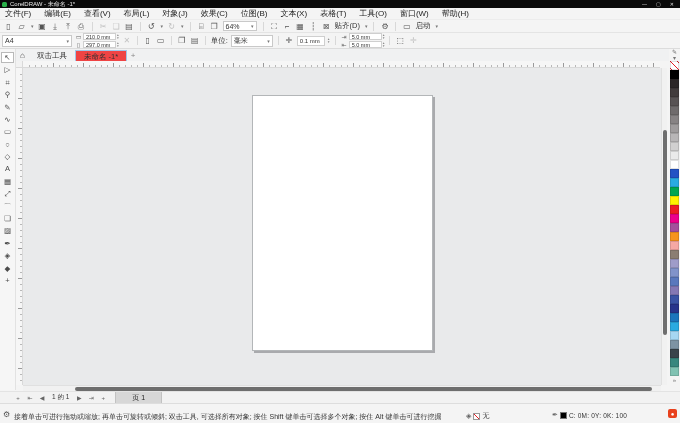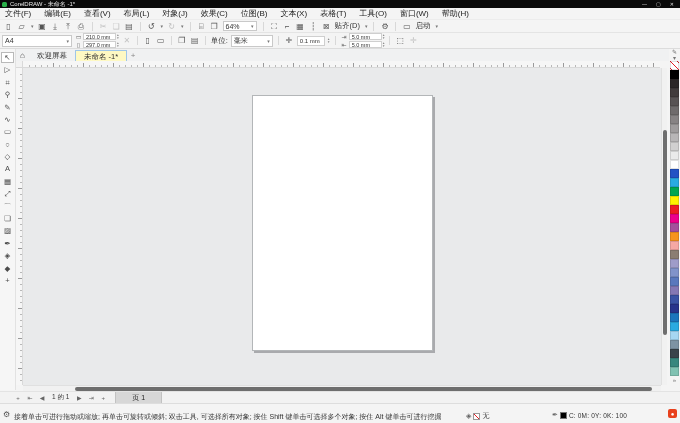--- a/index.html
+++ b/index.html
@@ -49,21 +49,21 @@
   .stepper::before { content:"▴"; } .stepper::after { content:"▾"; }
   .pb-btn { min-width:10px; text-align:center; font-size:8px; color:#555; line-height:12px; }
   .pb-btn.disabled { color:#c4c4c4; }
   .pb-label { font-size:7.5px; color:#333; }
 
   
   #tabbar { left:16px; top:49px; width:664px; height:12px; background:#f0f1f2;
     display:flex; align-items:flex-end; font-size:7.5px; color:#333; }
   #home-tab { width:13px; text-align:center; font-size:8px; color:#444; line-height:11px; }
   .doc-tab { padding:1px 8px 1px 8px; height:11px; line-height:9px; white-space:nowrap; }
-  .doc-tab.active { background:#fef9c3; border:1px solid #9fc6e8; border-bottom:none;margin-top:27px; }
+  .doc-tab.active { background:#ef4444; border:1px solid #9fc6e8; border-bottom:none;margin-top:27px; }
   #new-tab-btn { width:12px; text-align:center; color:#888; font-size:8px; line-height:11px; }
 
   
   #ruler-corner { left:16px; top:61px; width:7px; height:7px; background:#f2f2f2;
     border-right:1px solid #d9d9d9; border-bottom:1px solid #d9d9d9; }
   #ruler-h { left:23px; top:61px; width:637px; height:7px; background:#f6f6f6;
     border-bottom:1px solid #d9d9d9; overflow:hidden; }
   #ruler-h .tick { position:absolute; bottom:0; width:1px; height:2px; background:#b8b8b8; }
   #ruler-h .tick.major { height:4px; background:#9a9a9a; }
   #ruler-v { left:16px; top:68px; width:7px; height:317px; background:#f6f6f6;
@@ -241,21 +241,21 @@
       <span class="stepper"></span>
     </span>
   </span>
   <span class="sep"></span>
   <span class="pb-btn">⬚</span>
   <span class="pb-btn disabled">✛</span>
 </div>
 
 <div id="tabbar" class="abs">
   <span id="home-tab">⌂</span>
-  <span class="doc-tab">欢迎屏幕</span>
+  <span class="doc-tab">双击工具</span>
   <span class="doc-tab active">未命名 -1*</span>
   <span id="new-tab-btn">+</span>
 </div>
 
 <div id="ruler-corner" class="abs"></div>
 <div id="ruler-h" class="abs">
     <i class="tick" style="left: 6px;"></i>
     <i class="tick" style="left: 12px;"></i>
     <i class="tick" style="left: 18px;"></i>
     <i class="tick" style="left: 24px;"></i>

